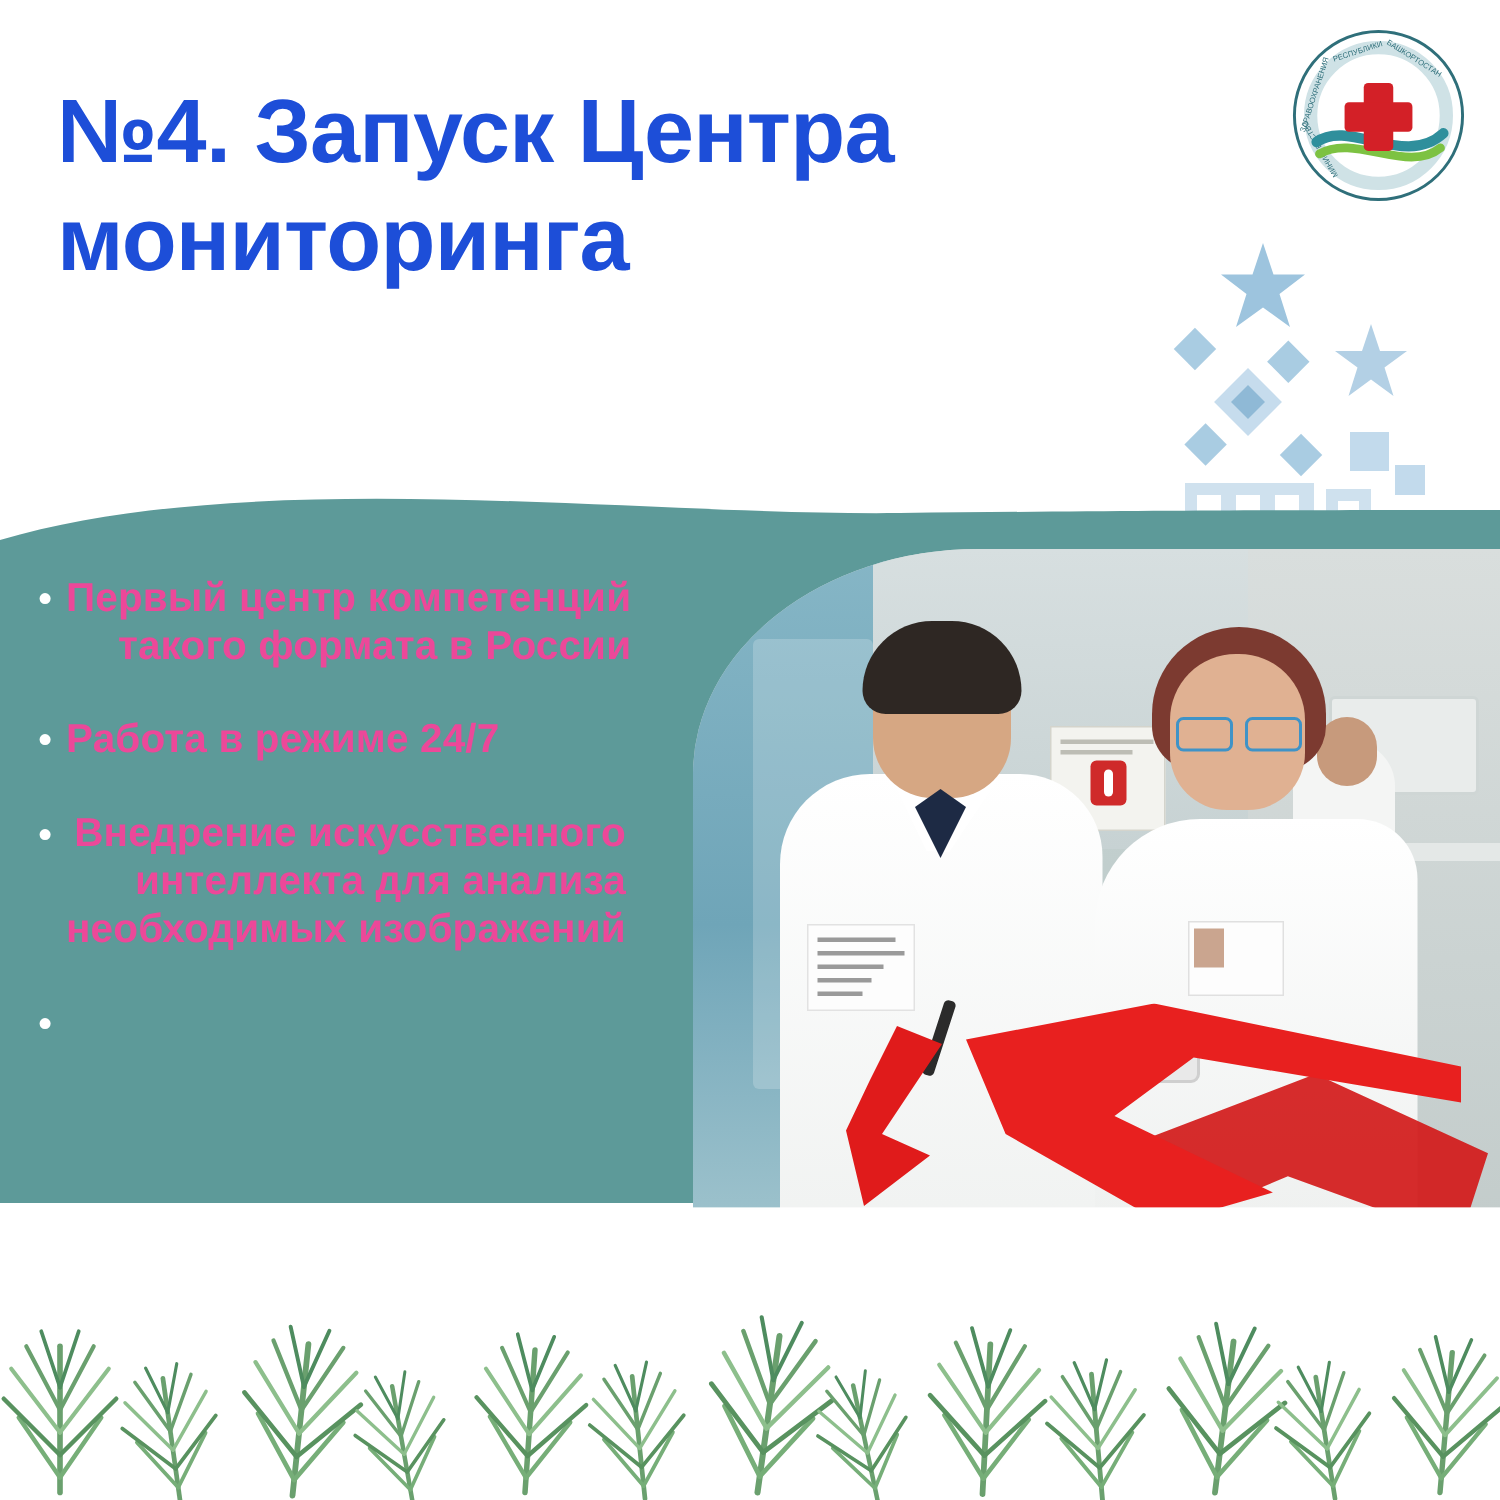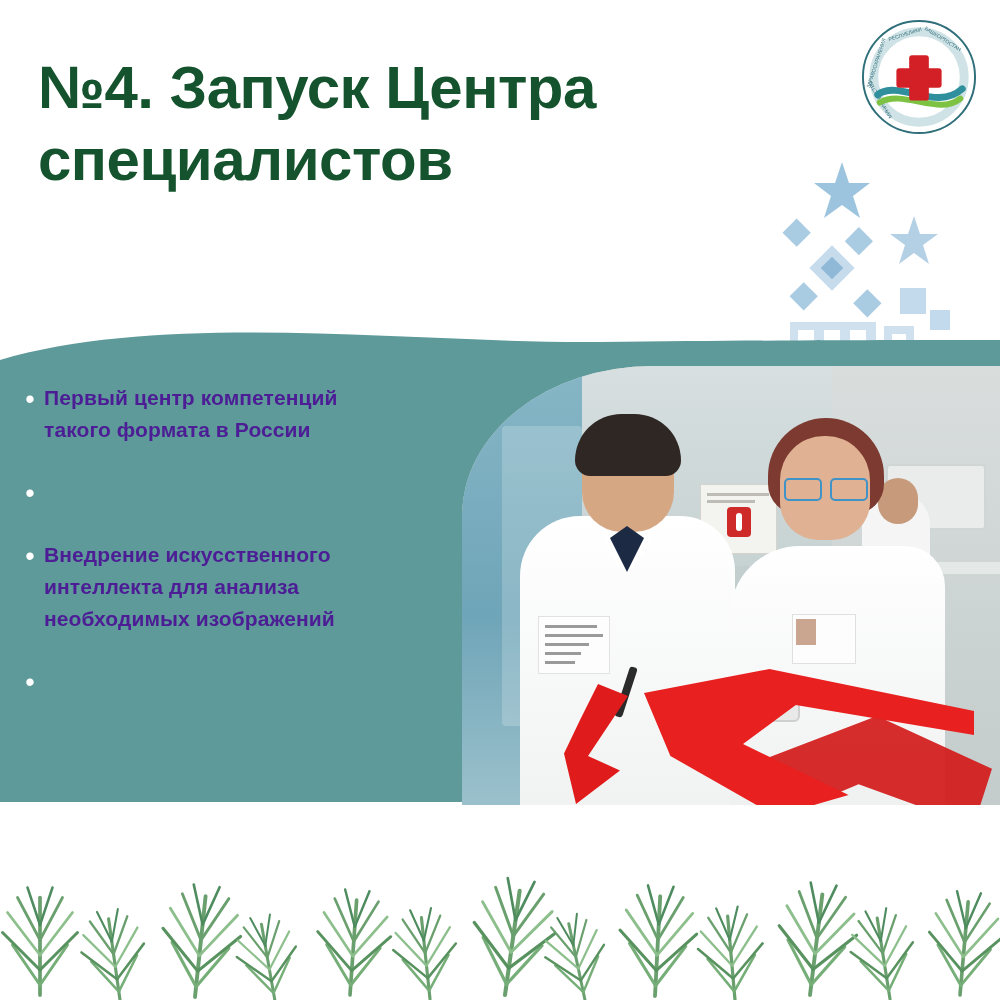--- a/index.html
+++ b/index.html
@@ -26,21 +26,21 @@
     position: absolute;
     top: 52px;
     left: 38px;
     width: 760px;
     z-index: 6;
   }
   .title-line {
     font-size: 60px;
     line-height: 1.20;
     font-weight: bold;
-    color: #14532d;
+    color: #1d4ed8;
     letter-spacing: -0.5px;
     white-space: pre;
   }
 
   
   .emblem {
     position: absolute;
     top: 18px;
     right: 22px;
     width: 118px;
@@ -87,26 +87,27 @@
   .bullet-dot {
     color: #ffffff;
     font-size: 27px;
     line-height: 32px;
     width: 28px;
     flex: 0 0 28px;
     text-align: center;
     padding-top: 1px;
   }
   .bullet-text {
-    color: #4c1d95;
-    font-size: 21px;
+    color: #ec4899;
+    font-size: 27px;
     line-height: 32px;
     font-weight: bold;
     white-space: pre-line;
     letter-spacing: 0.1px;
+    text-align: right;
   }
 
   
   .photo-wrap {
     position: absolute;
     left: 462px;
     top: 366px;
     width: 538px;
     height: 455px;
     z-index: 4;
@@ -264,21 +265,21 @@
   }
   .footer-band svg { display: block; }
 </style>
 </head>
 <body>
 
 <div class="poster">
 
   <div class="title-block">
     <div class="title-line">№4. Запуск Центра</div>
-    <div class="title-line">специалистов</div>
+    <div class="title-line">мониторинга</div>
   </div>
 
   <div class="emblem">
     <svg viewBox="0 0 120 120" width="118" height="118" aria-hidden="true">
       <circle cx="60" cy="60" r="57" fill="#ffffff" stroke="#2f6f7a" stroke-width="2"></circle>
       <circle cx="60" cy="60" r="49" fill="#ffffff" stroke="#3c8d99" stroke-width="1"></circle>
       <path d="M14 60 a46 46 0 0 1 92 0 a46 46 0 0 1 -92 0" fill="none" stroke="#cfe2e6" stroke-width="9"></path>
       <g fill="#2f6f7a" font-size="5.2" font-family="Liberation Sans, sans-serif">
         <text transform="translate(60,60) rotate(-120) translate(0,-44)" text-anchor="middle">МИНИСТЕРСТВО</text>
         <text transform="translate(60,60) rotate(-72) translate(0,-44)" text-anchor="middle">ЗДРАВООХРАНЕНИЯ</text>
@@ -386,20 +387,21 @@
   </div>
 
   <div class="bullets">
     <div class="bullet">
       <div class="bullet-dot">•</div>
       <div class="bullet-text">Первый центр компетенций
 такого формата в России</div>
     </div>
     <div class="bullet">
       <div class="bullet-dot">•</div>
+      <div class="bullet-text">Работа в режиме 24/7</div>
     </div>
     <div class="bullet">
       <div class="bullet-dot">•</div>
       <div class="bullet-text">Внедрение искусственного
 интеллекта для анализа
 необходимых изображений</div>
     </div>
     <div class="bullet">
       <div class="bullet-dot">•</div>
     </div>

